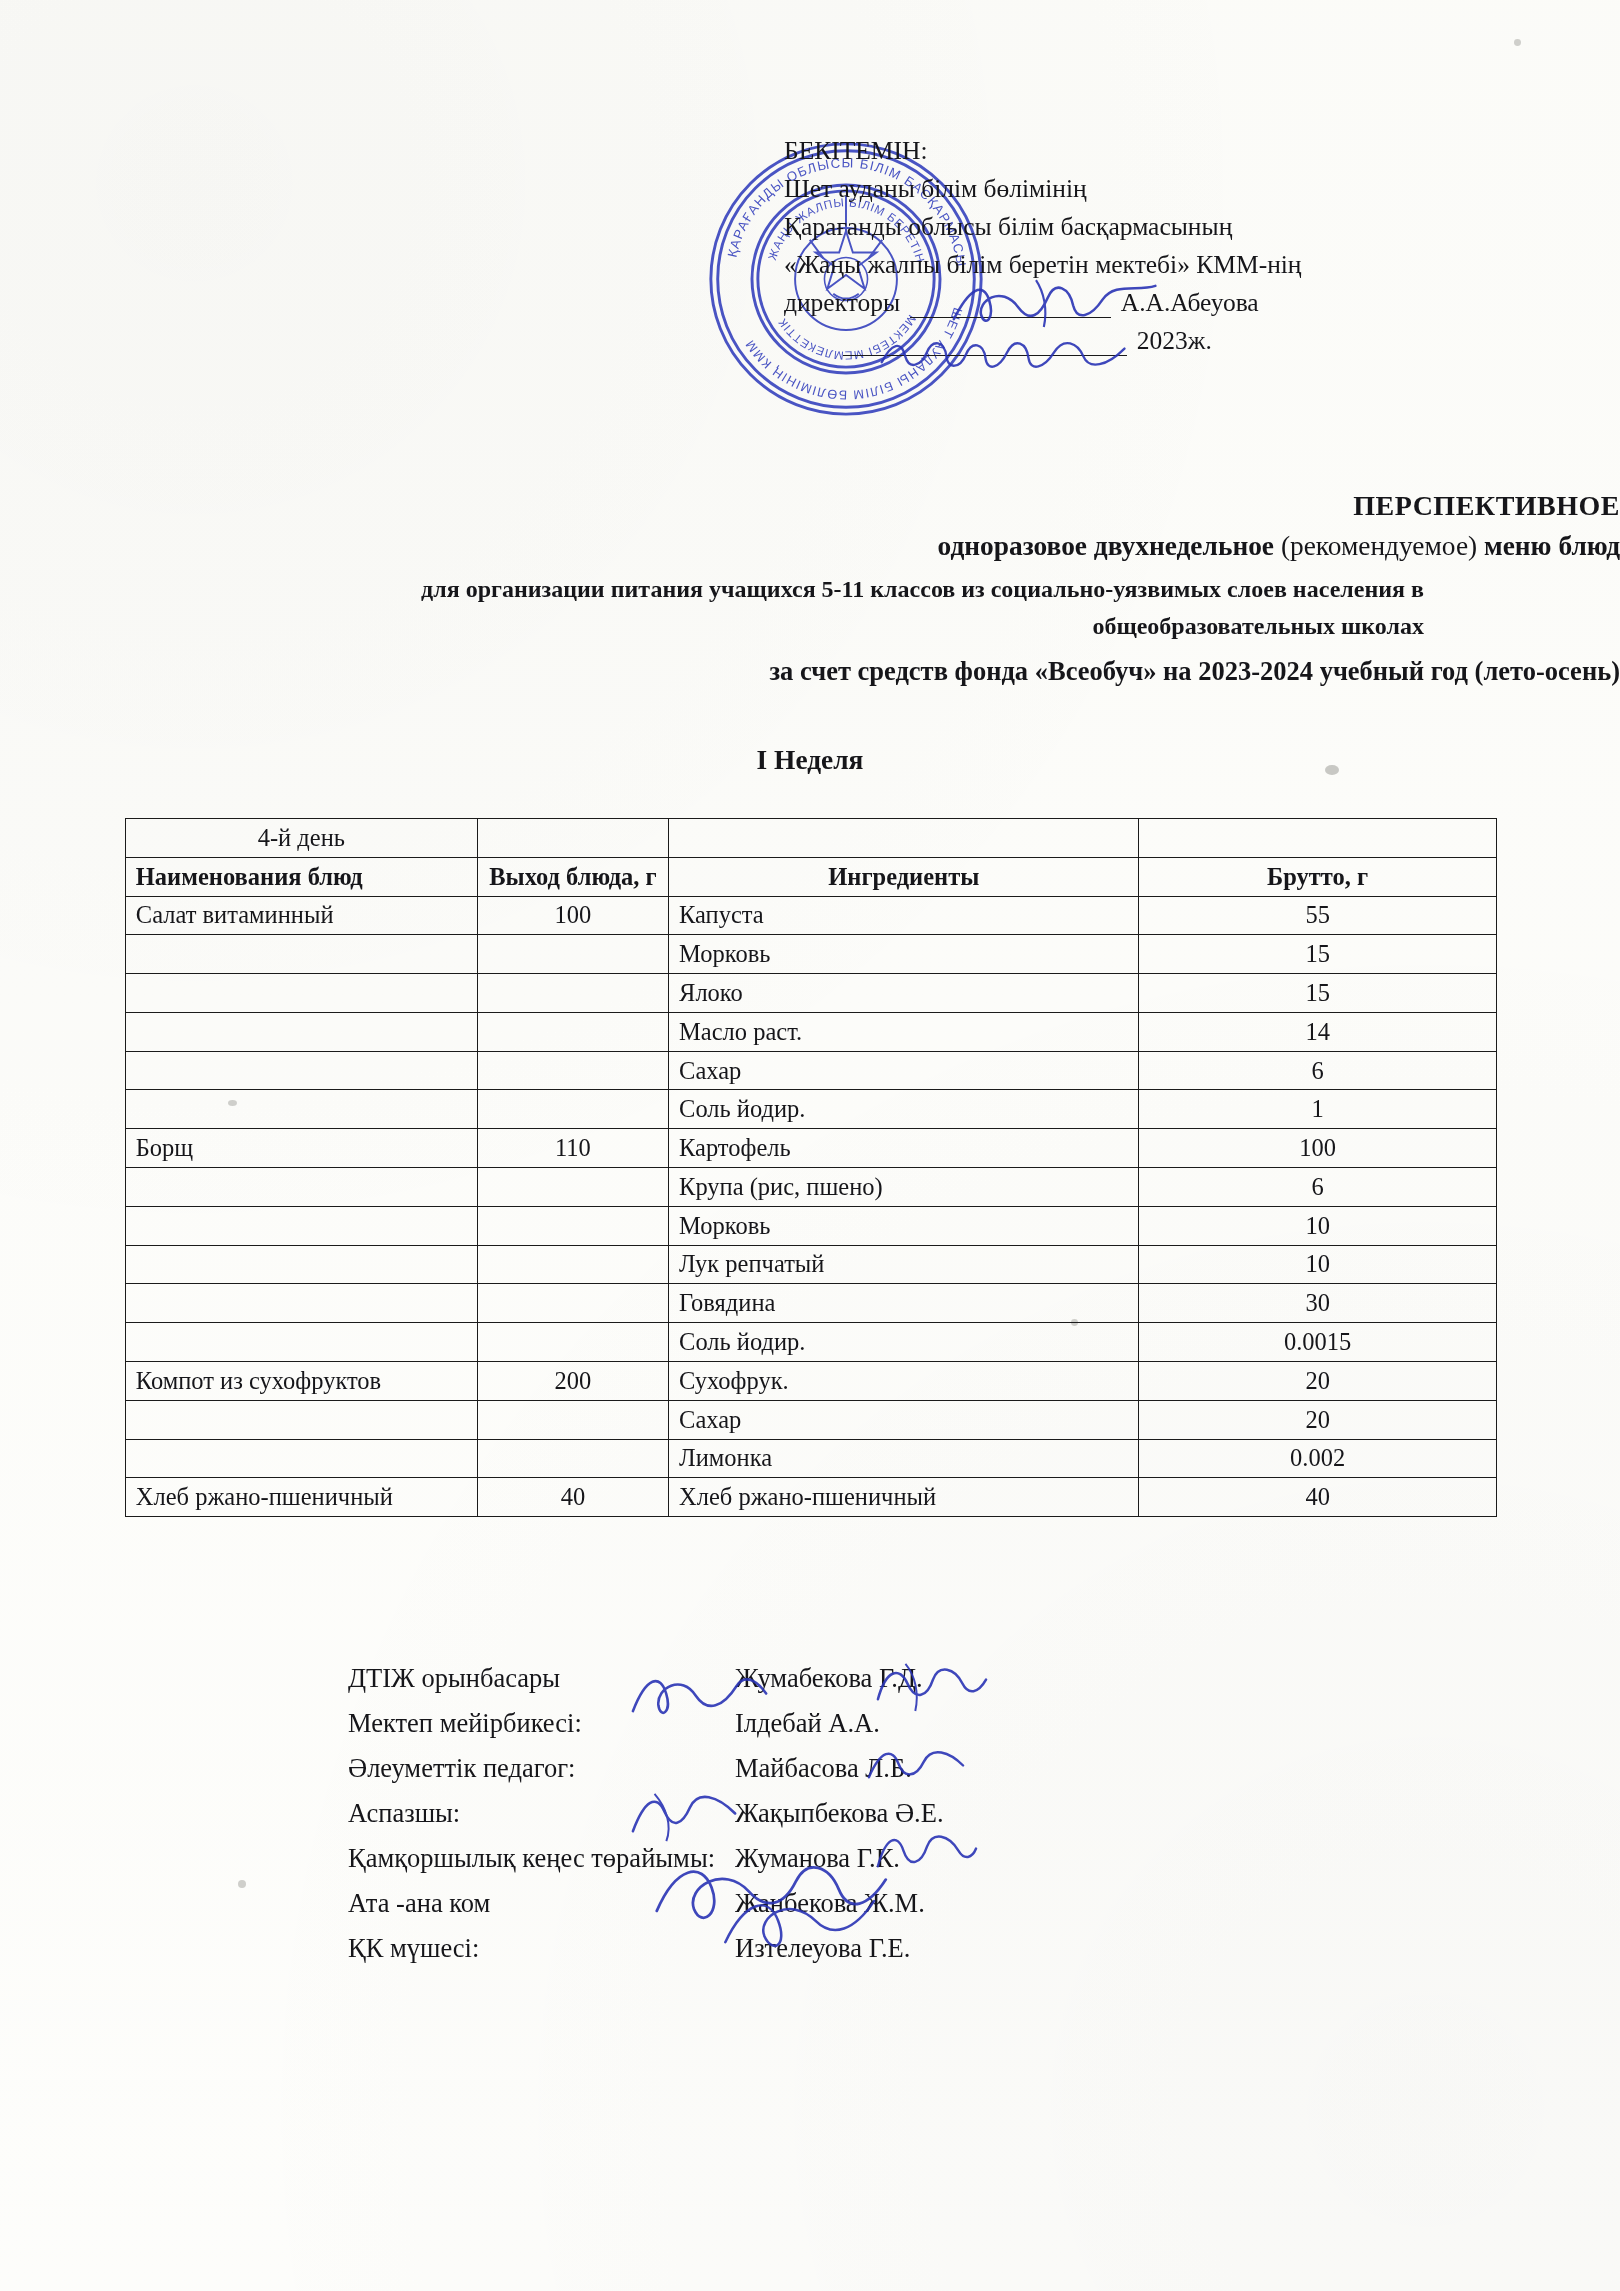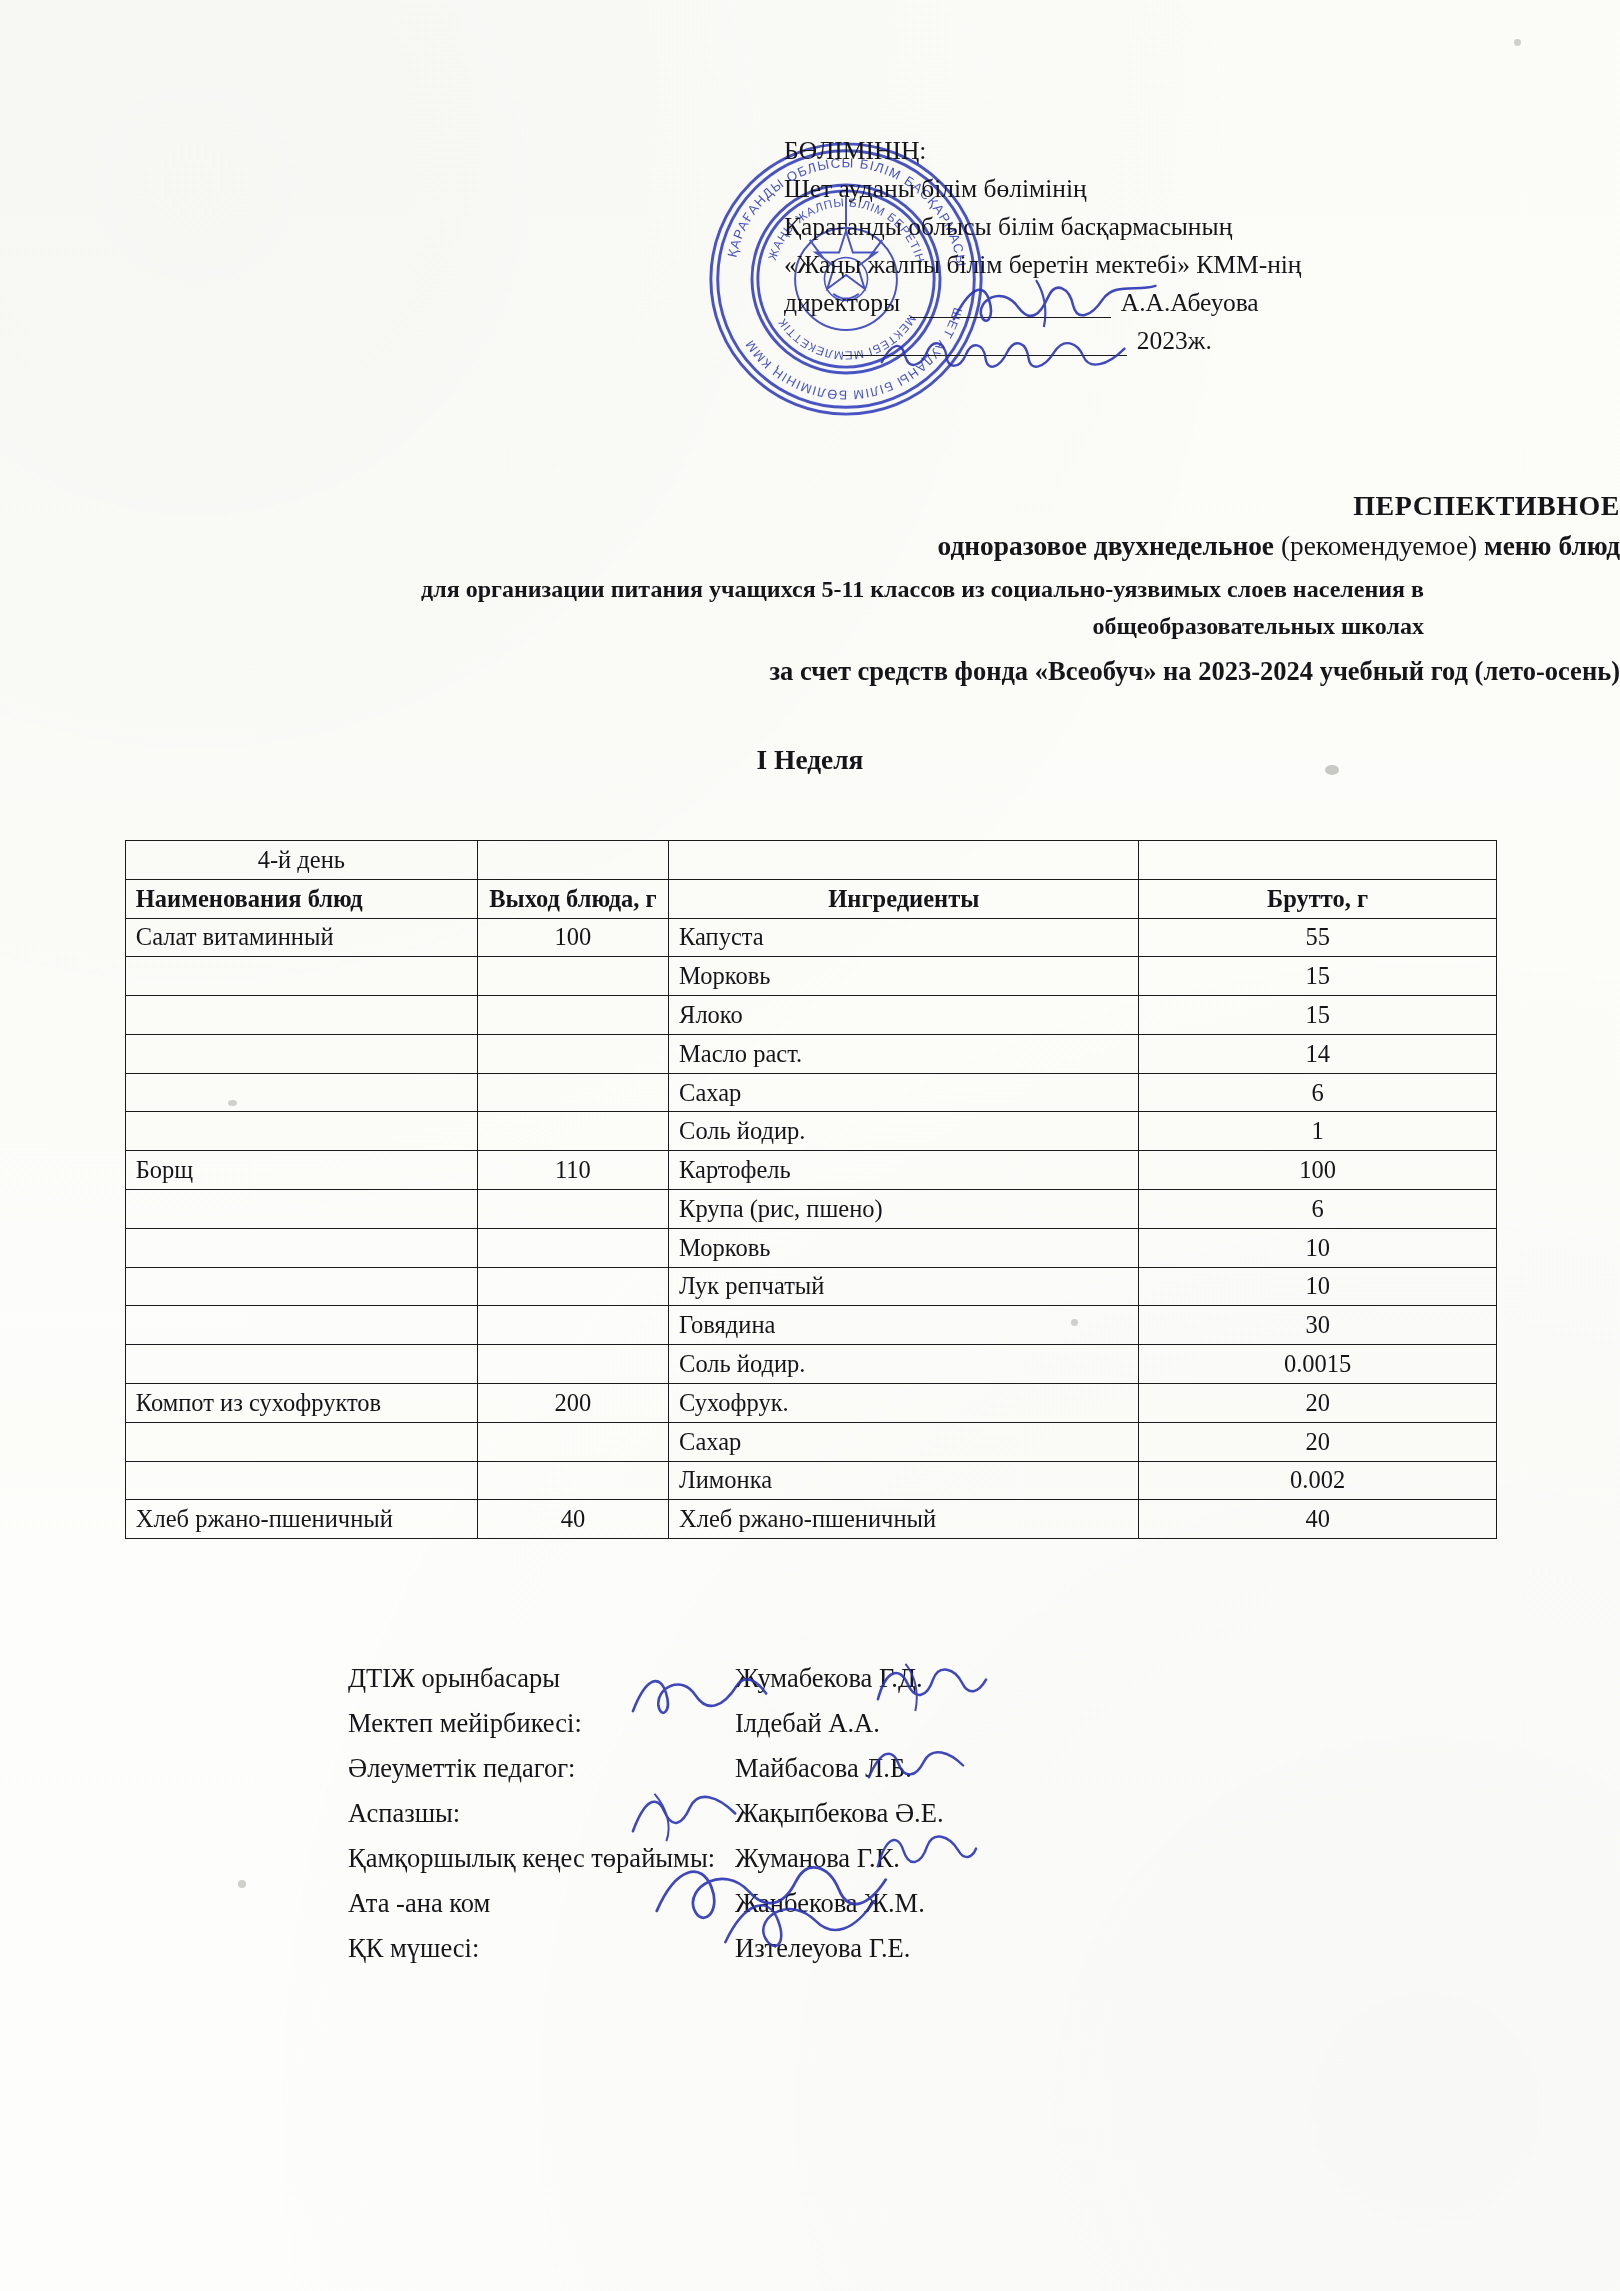--- a/index.html
+++ b/index.html
@@ -109,21 +109,21 @@
     width: 1620px;
     text-align: center;
     font-size: 27.4px;
     font-weight: bold;
   }
 
   
   table.menu {
     position: absolute;
     left: 125px;
-    top: 840px;
+    top: 818px;
     width: 1372px;
     border-collapse: collapse;
     font-size: 24.5px;
   }
   table.menu td, table.menu th {
     border: 1.5px solid #1b1b1b;
     padding: 4.9px 9.8px;
     font-weight: normal;
     vertical-align: middle;
   }
@@ -201,21 +201,21 @@
     </text>
     <text font-family="Liberation Sans, sans-serif" font-size="12" fill="#2330b8" letter-spacing="0.8">
       <textPath href="#arcInnerTop" startOffset="8%">ЖАҢЫ ЖАЛПЫ БІЛІМ БЕРЕТІН</textPath>
     </text>
     <text font-family="Liberation Sans, sans-serif" font-size="12" fill="#2330b8" letter-spacing="0.8">
       <textPath href="#arcInnerBot" startOffset="16%">МЕКТЕБІ МЕМЛЕКЕТТІК</textPath>
     </text>
   </svg>
 
   <div class="approval">
-    <div>БӨЛІМІНІҢ:</div>
+    <div>БЕКІТЕМІН:</div>
     <div>Шет ауданы білім бөлімінің</div>
     <div>Қарағанды облысы білім басқармасының</div>
     <div>«Жаңы жалпы білім беретін мектебі» КММ-нің</div>
     <div class="sig-row">
       <span>директоры</span>
       <span class="rule w1"></span>
       <span>А.А.Абеуова</span>
     </div>
     <div class="sig-row">
       <span class="rule w2" style="margin-left:59px;"></span>

